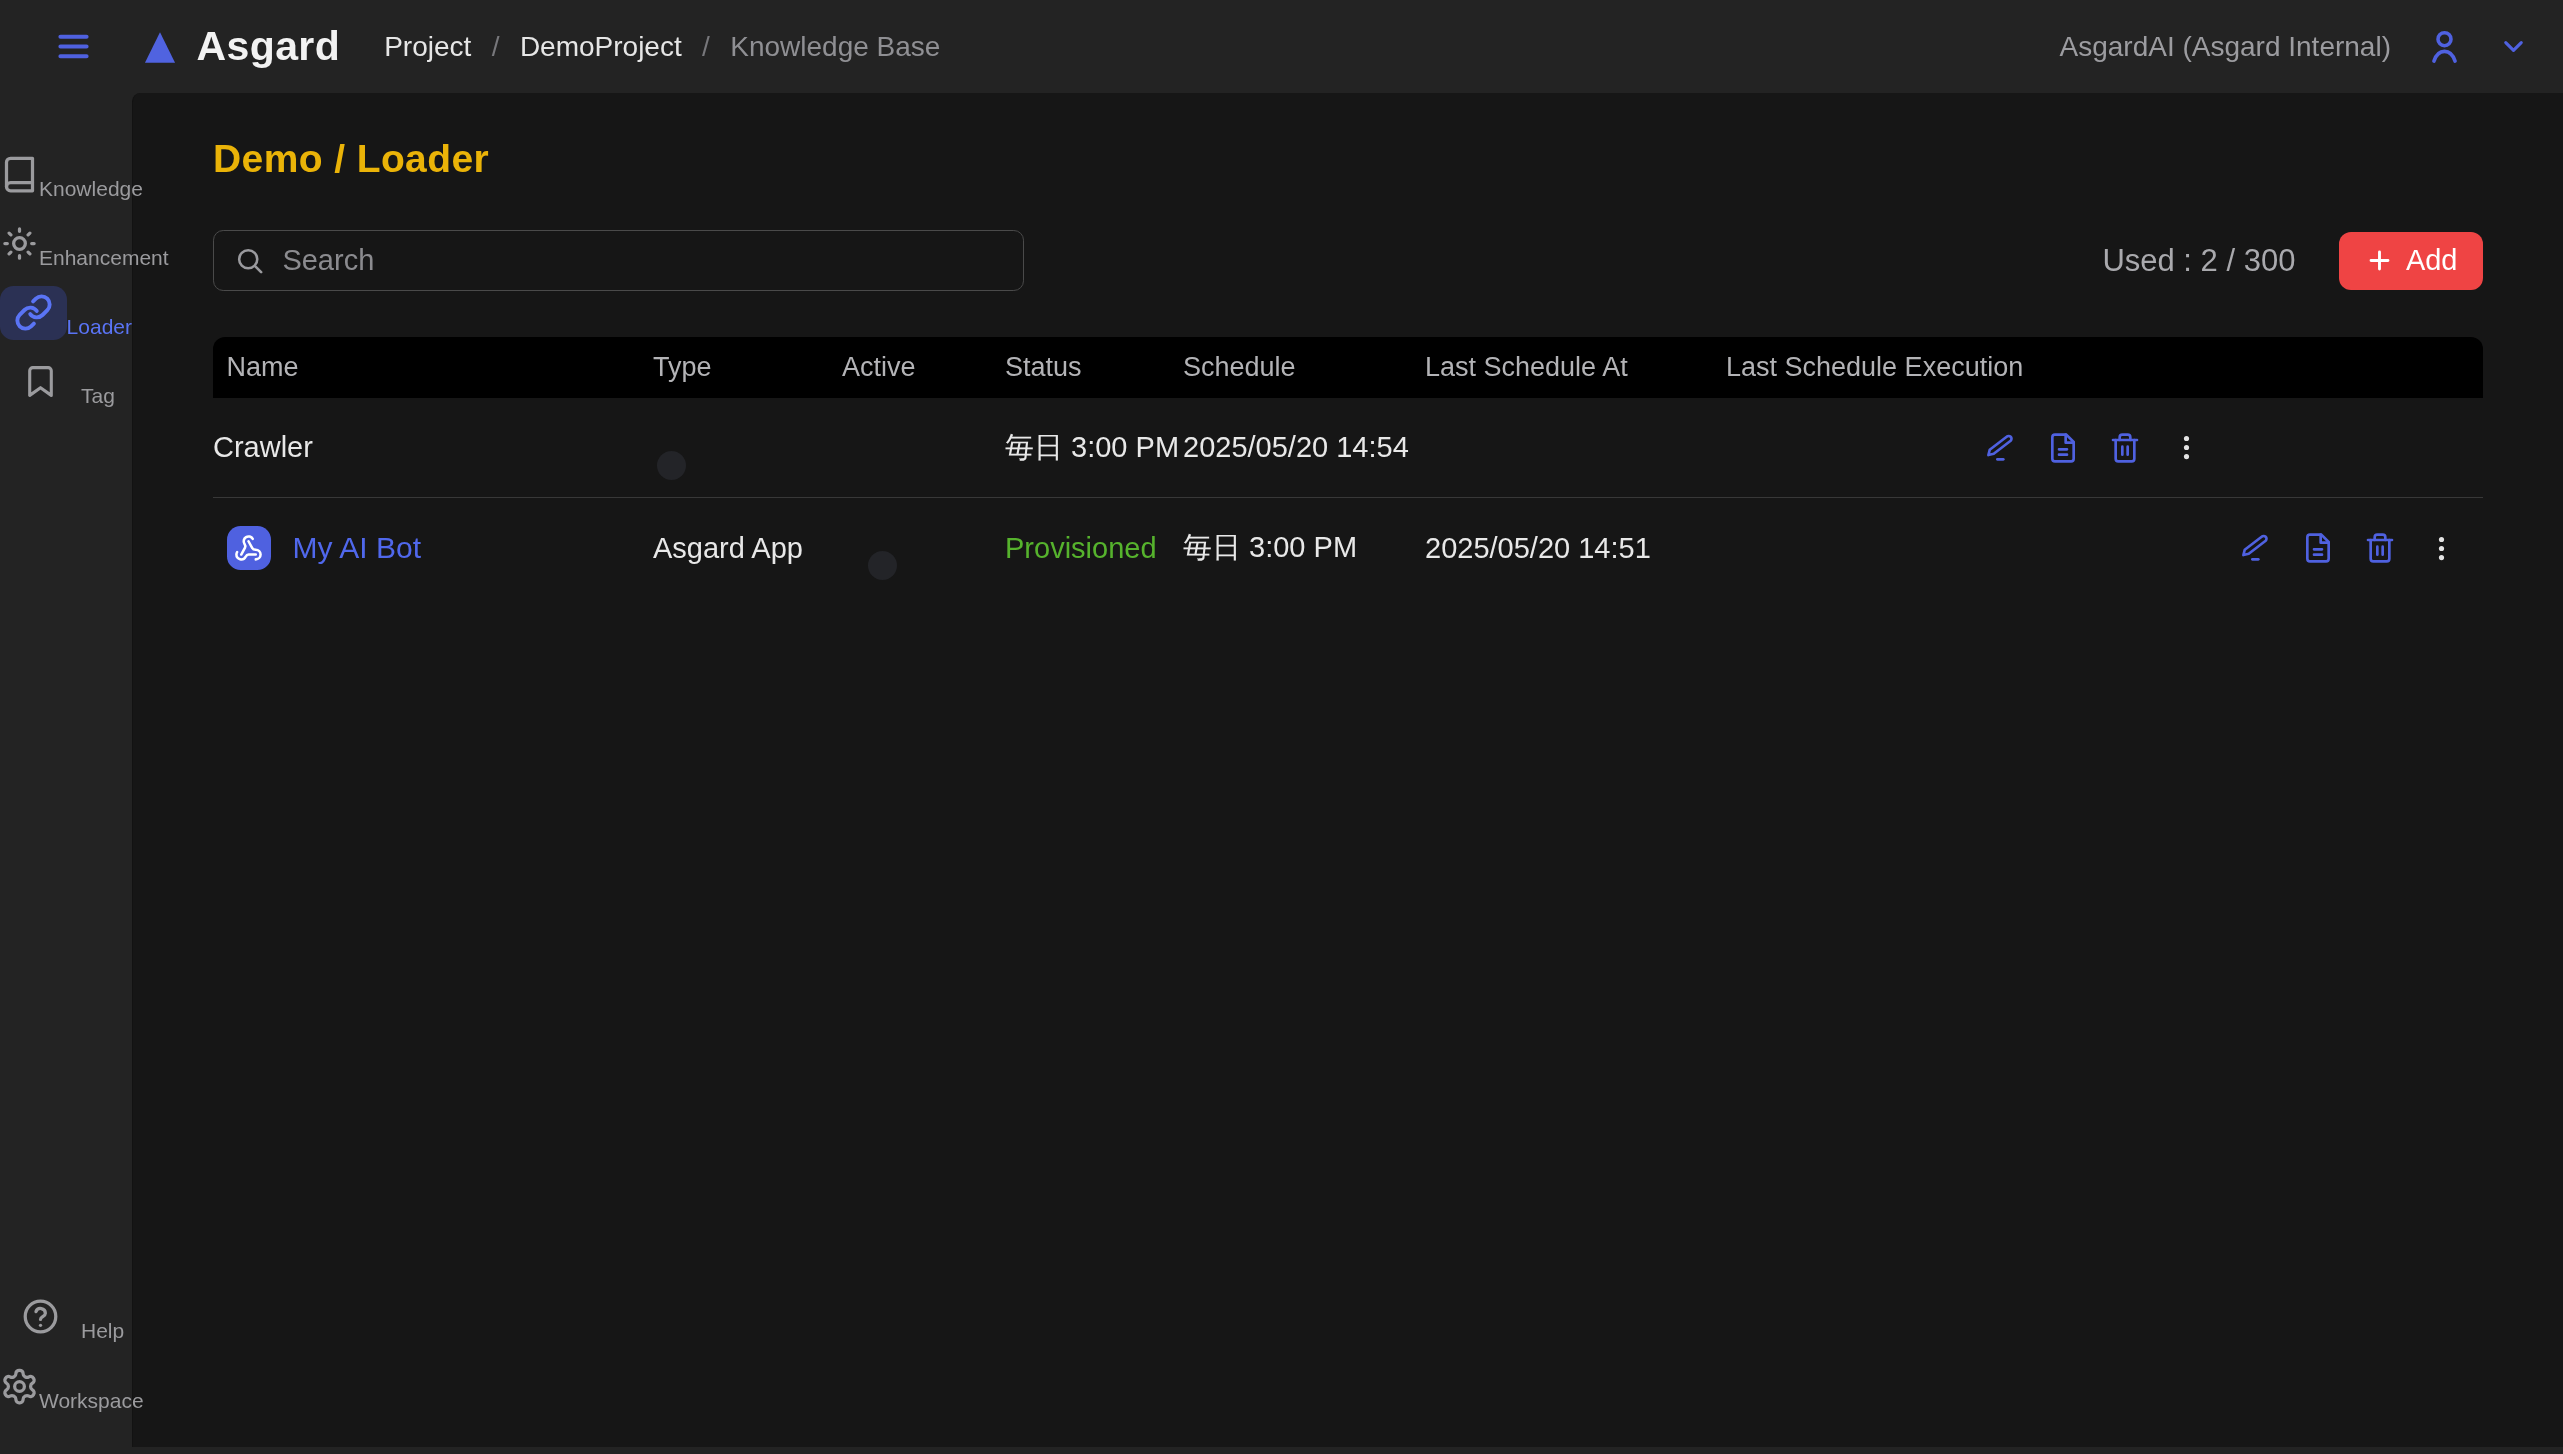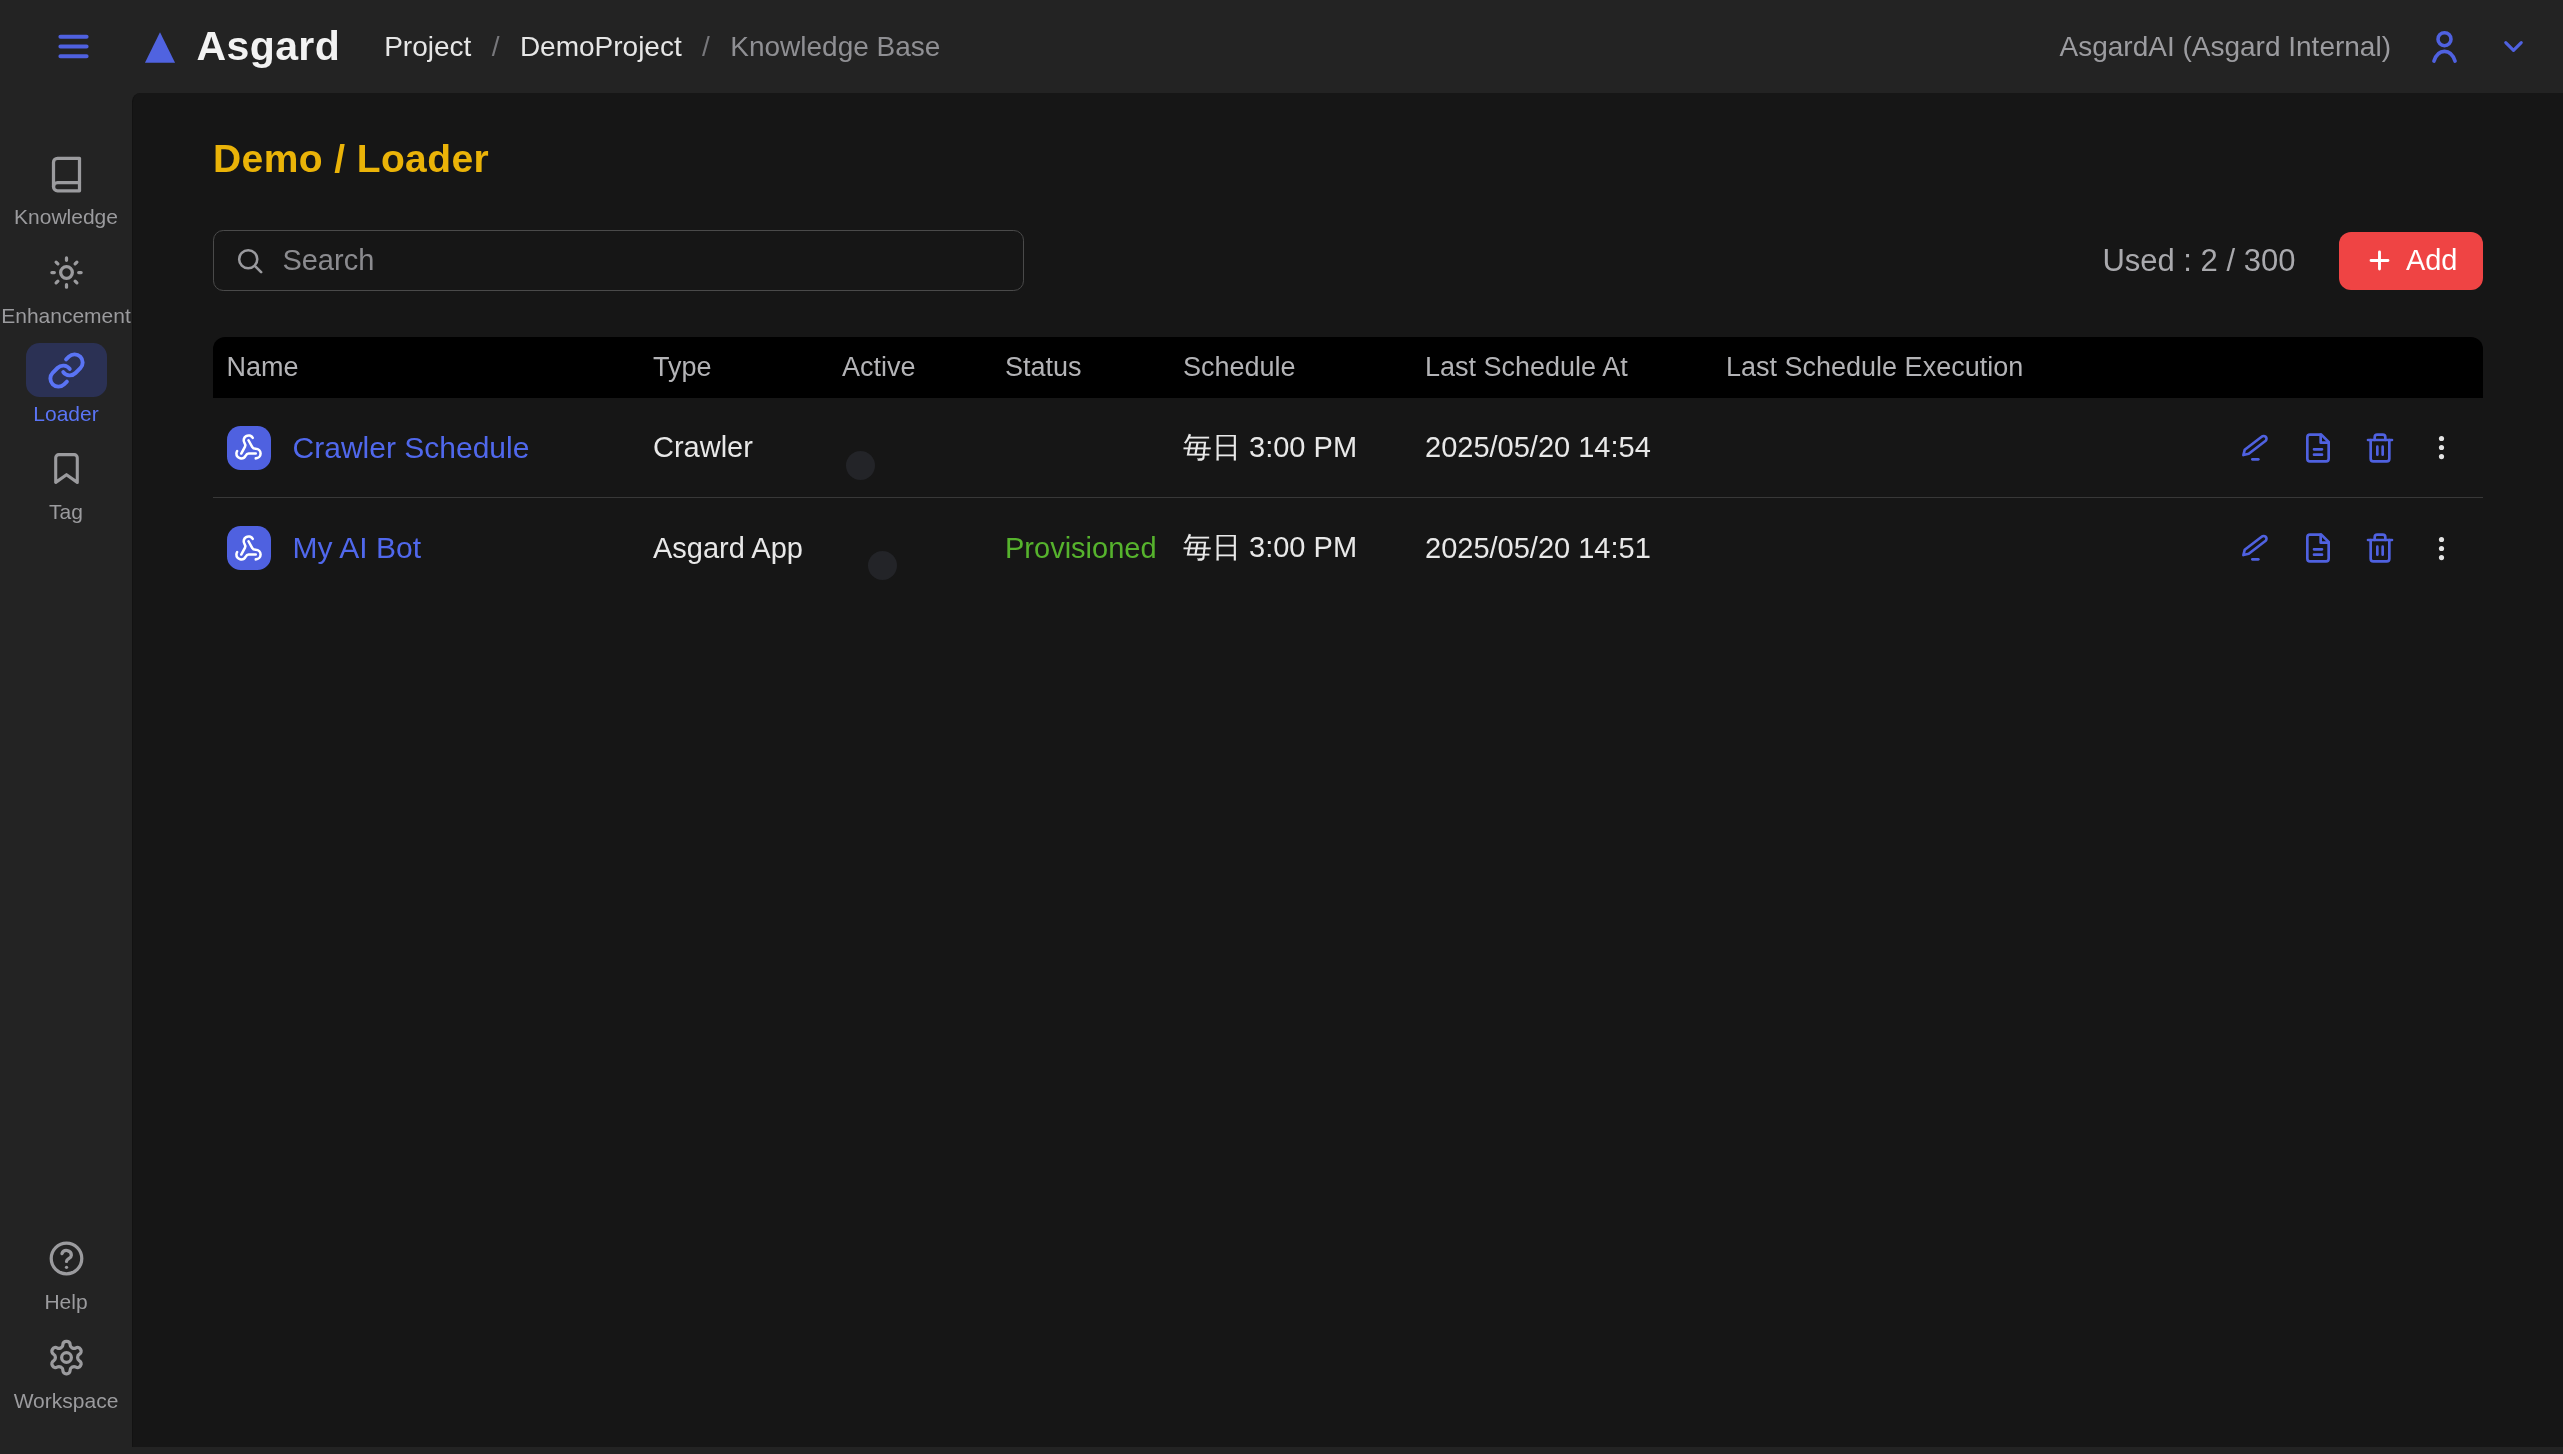--- a/index.html
+++ b/index.html
@@ -27,21 +27,21 @@
   .user-area { display:flex; align-items:center; gap:34px; }
   .user-label { font-size:28px; color:#9c9ca0; }
   .user-icon-btn, .chevron-btn { background:none; border:none; cursor:pointer; color:#4f61e0; }
 
   
   .sidebar {
     position:absolute; top:93px; left:0; bottom:0; width:132px;
     background:#232323; display:flex; flex-direction:column; align-items:center;
     padding:54px 0 41px 0; z-index:2;
   }
-  .nav-item { display:flex; flex-direction:column; align-items:center; margin-bottom:15.3px; cursor:pointer; width:100%; }
+  .nav-item { display:flex; flex-direction:row; align-items:flex-end; margin-bottom:15.3px; cursor:pointer; width:100%; }
   .nav-icon-box { width:81px; height:54px; display:flex; align-items:center; justify-content:center; border-radius:13.6px; color:#9b9b9e; }
   .nav-icon-box.active { background:#2b3154; color:#5a74f5; }
   .nav-label { margin-top:3.4px; font-size:21px; line-height:25.5px; color:#9b9b9e; }
   .nav-label.active { color:#5a74f5; }
   .sidebar-spacer { flex:1; }
 
   
   .main {
     position:absolute; top:93px; left:132px; right:0; bottom:6.8px;
     background:#161616; border-top-left-radius:8.5px; border-left:1.7px solid #121212;
@@ -230,30 +230,20 @@
       <span class="cell">Type</span>
       <span class="cell">Active</span>
       <span class="cell">Status</span>
       <span class="cell">Schedule</span>
       <span class="cell">Last Schedule At</span>
       <span class="cell">Last Schedule Execution</span>
       <span class="cell"></span>
     </div>
 
     <div class="t-grid t-row with-divider">
-      <span class="cell-name">
-        <span class="row-app-icon">
-          <svg width="29" height="29" viewBox="0 0 24 24" fill="none" stroke="currentColor" stroke-width="2.1" stroke-linecap="round" stroke-linejoin="round">
-              <path d="M18 16.98h-5.99c-1.1 0-1.95.94-2.48 1.9A4 4 0 0 1 2 17c.01-.7.2-1.4.57-2"></path>
-              <path d="m6 17 3.13-5.78c.53-.97.1-2.18-.5-3.1a4 4 0 1 1 6.89-4.06"></path>
-              <path d="m12 6 3.13 5.73C15.66 12.7 16.9 13 18 13a4 4 0 0 1 0 8"></path>
-            </svg>
-        </span>
-        <a class="name-link">Crawler Schedule</a>
-      </span>
       <span class="cell">Crawler</span>
       <span class="cell">
         <span class="toggle"><span class="knob"></span></span>
       </span>
       <span class="cell"></span>
       <span class="cell">毎日 3:00 PM</span>
       <span class="cell">2025/05/20 14:54</span>
       <span class="cell"></span>
       <span class="cell-actions">
         <button class="action-btn">

